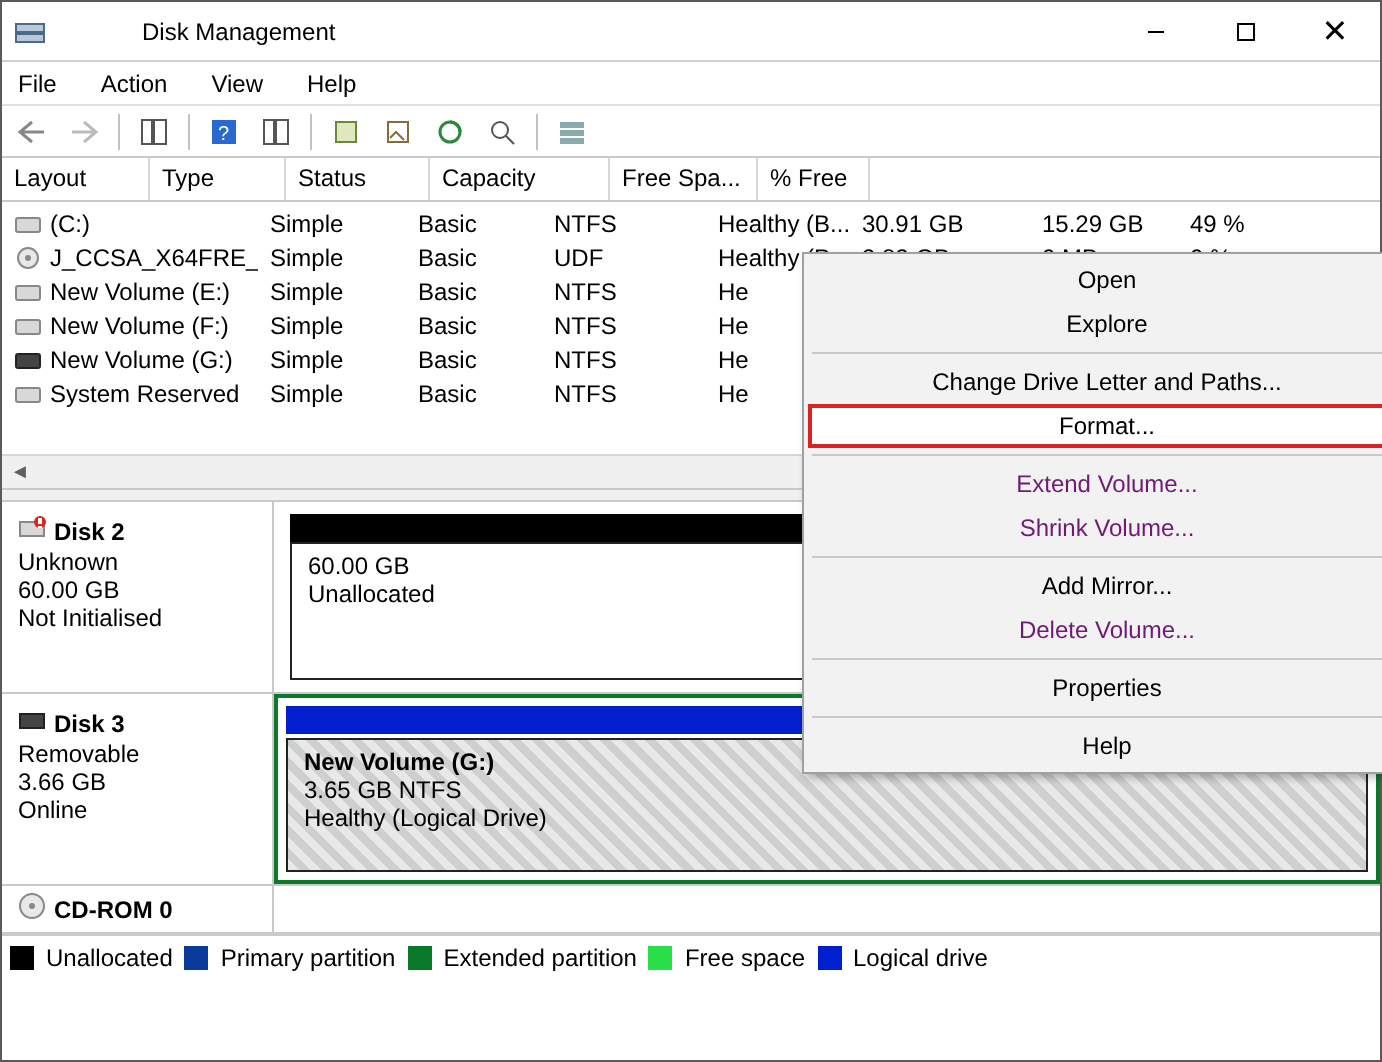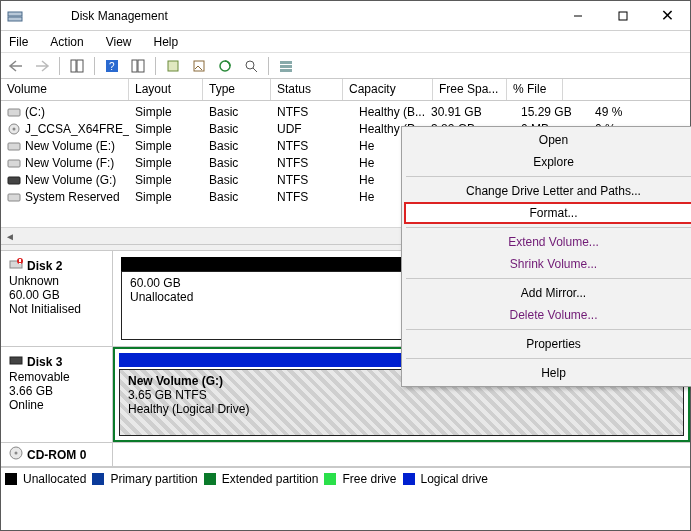--- a/index.html
+++ b/index.html
@@ -20,21 +20,21 @@
   .listhdr .col { border-right: 1px solid #d6d6d6; padding: 3px 6px; overflow: hidden; white-space: nowrap; }
   .listbody { font-size: 12px; }
   .row { display: flex; height: 17px; }
   .row .cell { padding: 0 6px; overflow: hidden; white-space: nowrap; display: flex; align-items: center; }
   .vicon { width: 14px; height: 12px; margin-right: 4px; display: inline-block; }
   .hscroll { height: 17px; background: #f0f0f0; border-top: 1px solid #d6d6d6; display: flex; align-items: center; justify-content: space-between; padding: 0 2px; }
   .hscroll .arrow { width: 14px; height: 14px; display:flex; align-items:center; justify-content:center; font-size:10px; color:#606060; }
   .splitter { height: 7px; background: #f0f0f0; border-top:1px solid #c9c9c9; border-bottom:1px solid #c9c9c9; }
   .diskpanel { overflow: hidden; }
   .diskrow { display: flex; border-bottom: 1px solid #c9c9c9; }
-  .diskinfo { width: 112px; border-right: 1px solid #c9c9c9; padding: 6px 8px; font-size: 12px; }
+  .diskinfo { width: 136px; border-right: 1px solid #c9c9c9; padding: 6px 8px; font-size: 12px; }
   .diskinfo .dname { font-weight: bold; display:flex; align-items:center; gap:4px; }
   .diskmap { flex: 1; padding: 6px 8px; display: flex; flex-direction: column; }
   .mapbar { height: 14px; }
   .mapbox { flex:1; border:1px solid #222; padding: 4px 8px; font-size: 12px; }
   .hatched { background: repeating-linear-gradient(45deg, #e8e8e8 0 4px, #cfcfcf 4px 8px); }
   .legend { height: 22px; border-top:1px solid #c9c9c9; display:flex; align-items:center; font-size:12px; padding: 0 4px; gap: 6px; }
   .lg { width: 12px; height: 12px; display:inline-block; }
   .ctxmenu { position: absolute; top: 125px; left: 400px; width: 305px; background: #f2f2f2; border: 1px solid #a0a0a0; box-shadow: 2px 2px 4px rgba(0,0,0,.25); font-size: 12px; padding: 2px; text-align: center; }
   .ctxmenu .mi { padding: 4px 14px; }
   .ctxmenu .mi.disabled { color: #701a75; }
@@ -136,27 +136,26 @@
     <div class="tbtn">
         <svg width="14" height="14">
           <rect x="1" y="2" width="12" height="3" fill="#8aa"></rect>
           <rect x="1" y="6" width="12" height="3" fill="#8aa"></rect>
           <rect x="1" y="10" width="12" height="3" fill="#8aa"></rect>
         </svg>
       </div>
   </div>
 
   <div class="listhdr">
-    <div class="col c0">Volume</div>
     <div class="col c1">Layout</div>
     <div class="col c2">Type</div>
     <div class="col c4">Status</div>
     <div class="col c5">Capacity</div>
     <div class="col c6">Free Spa...</div>
-    <div class="col c7">% File</div>
+    <div class="col c7">% Free</div>
   </div>
 
   <div class="listbody" style="padding-top:2px;">
     <div class="row">
       <div class="cell c0">
           <span class="vicon"><svg width="14" height="12">
               <rect x="1" y="3" width="12" height="7" rx="1" fill="#d8d8d8" stroke="#888"></rect>
             </svg></span>
           <span>(C:)</span>
         </div>
@@ -321,21 +320,21 @@
   </div>
 
   <div class="legend">
     <span class="lg" style="background:#000"></span>
       <span>Unallocated</span>
     <span class="lg" style="background:#0a3a9a"></span>
       <span>Primary partition</span>
     <span class="lg" style="background:#0a7a2a"></span>
       <span>Extended partition</span>
     <span class="lg" style="background:#2ae04a"></span>
-      <span>Free drive</span>
+      <span>Free space</span>
     <span class="lg" style="background:#0020d0"></span>
       <span>Logical drive</span>
   </div>
 
   <div class="ctxmenu">
     <div class="mi">Open</div>
     <div class="mi">Explore</div>
     <div class="sep"></div>
     <div class="mi">Change Drive Letter and Paths...</div>
     <div class="mi hl">Format...</div>

